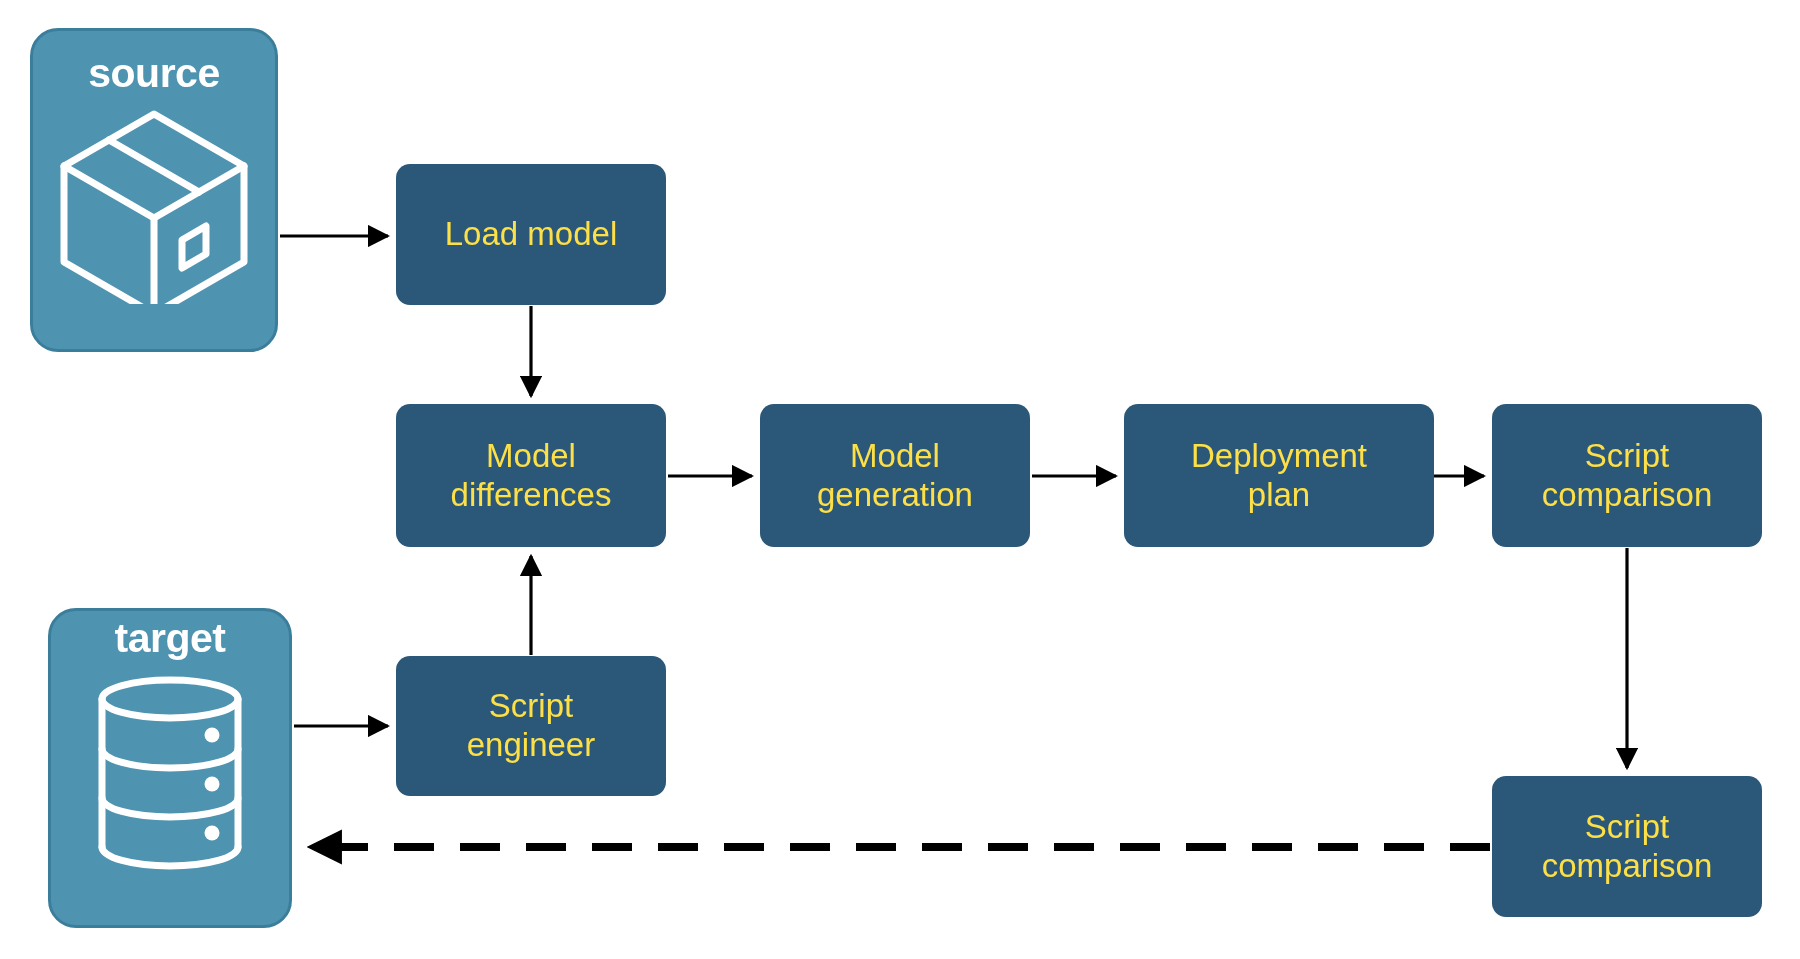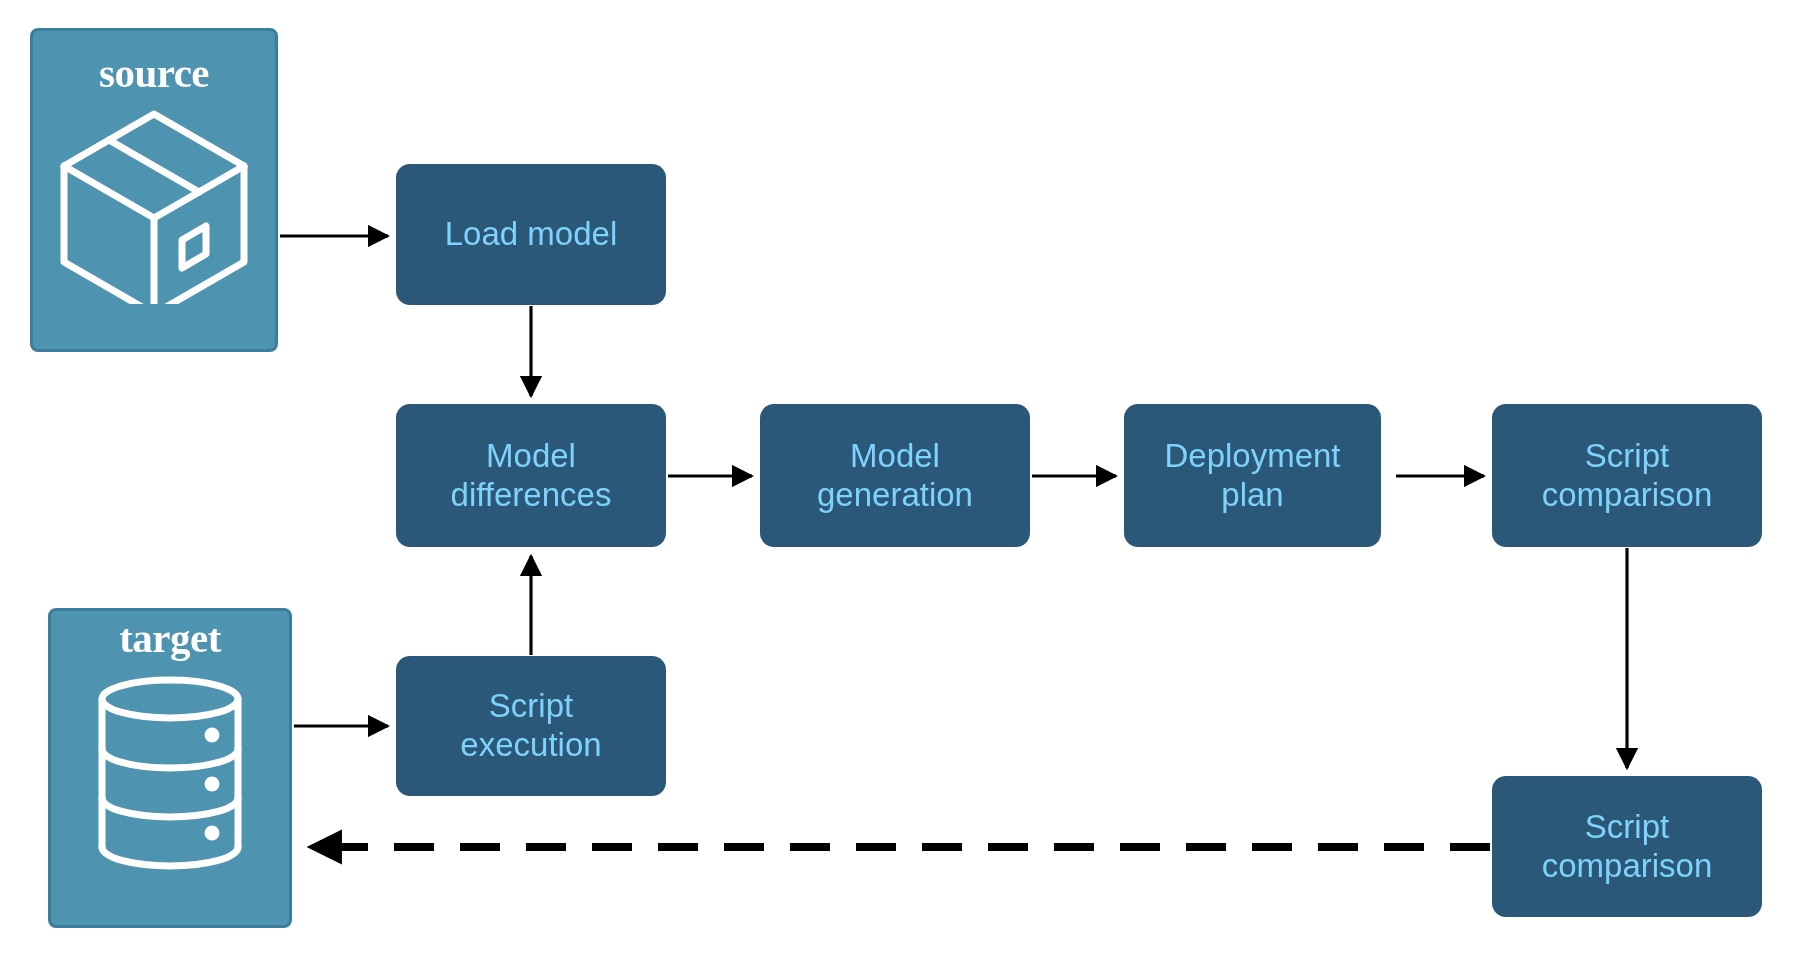--- a/index.html
+++ b/index.html
@@ -28,46 +28,45 @@
     height: 959px;
     pointer-events: none;
   }
 
   
   .endpoint {
     position: absolute;
     box-sizing: border-box;
     background: #4e93b0;
     border: 3px solid #3b7e9b;
-    border-radius: 8px;
+    border-radius: 28px;
     display: flex;
     flex-direction: column;
     align-items: center;
     z-index: 3;
-    font-family: Liberation Serif, serif;
   }
   .endpoint-label {
     color: #ffffff;
     font-weight: bold;
     font-size: 41px;
     line-height: 1;
     letter-spacing: -0.5px;
     white-space: nowrap;
   }
   .endpoint-icon {
     display: block;
   }
 
   
   .process {
     position: absolute;
     box-sizing: border-box;
     background: #2b5778;
     border-radius: 14px;
-    color: #7dd3fc;
+    color: #fde047;
     display: flex;
     align-items: center;
     justify-content: center;
     text-align: center;
     font-size: 33px;
     line-height: 1.18;
     z-index: 3;
     padding: 4px 10px;
   }
   .process span { display: block; }
@@ -179,38 +178,38 @@
     </div>
   </div>
 
   <div class="process" style="left:760px; top:404px; width:270px; height:143px;">
     <div>
       <span>Model</span>
       <span>generation</span>
     </div>
   </div>
 
-  <div class="process" style="left:1124px; top:404px; width:257px; height:143px;">
+  <div class="process" style="left:1124px; top:404px; width:310px; height:143px;">
     <div>
       <span>Deployment</span>
       <span>plan</span>
     </div>
   </div>
 
   <div class="process" style="left:1492px; top:404px; width:270px; height:143px;">
     <div>
       <span>Script</span>
       <span>comparison</span>
     </div>
   </div>
 
   <div class="process" style="left:396px; top:656px; width:270px; height:140px;">
     <div>
       <span>Script</span>
-      <span>execution</span>
+      <span>engineer</span>
     </div>
   </div>
 
   <div class="process" style="left:1492px; top:776px; width:270px; height:141px;">
     <div>
       <span>Script</span>
       <span>comparison</span>
     </div>
   </div>
 

